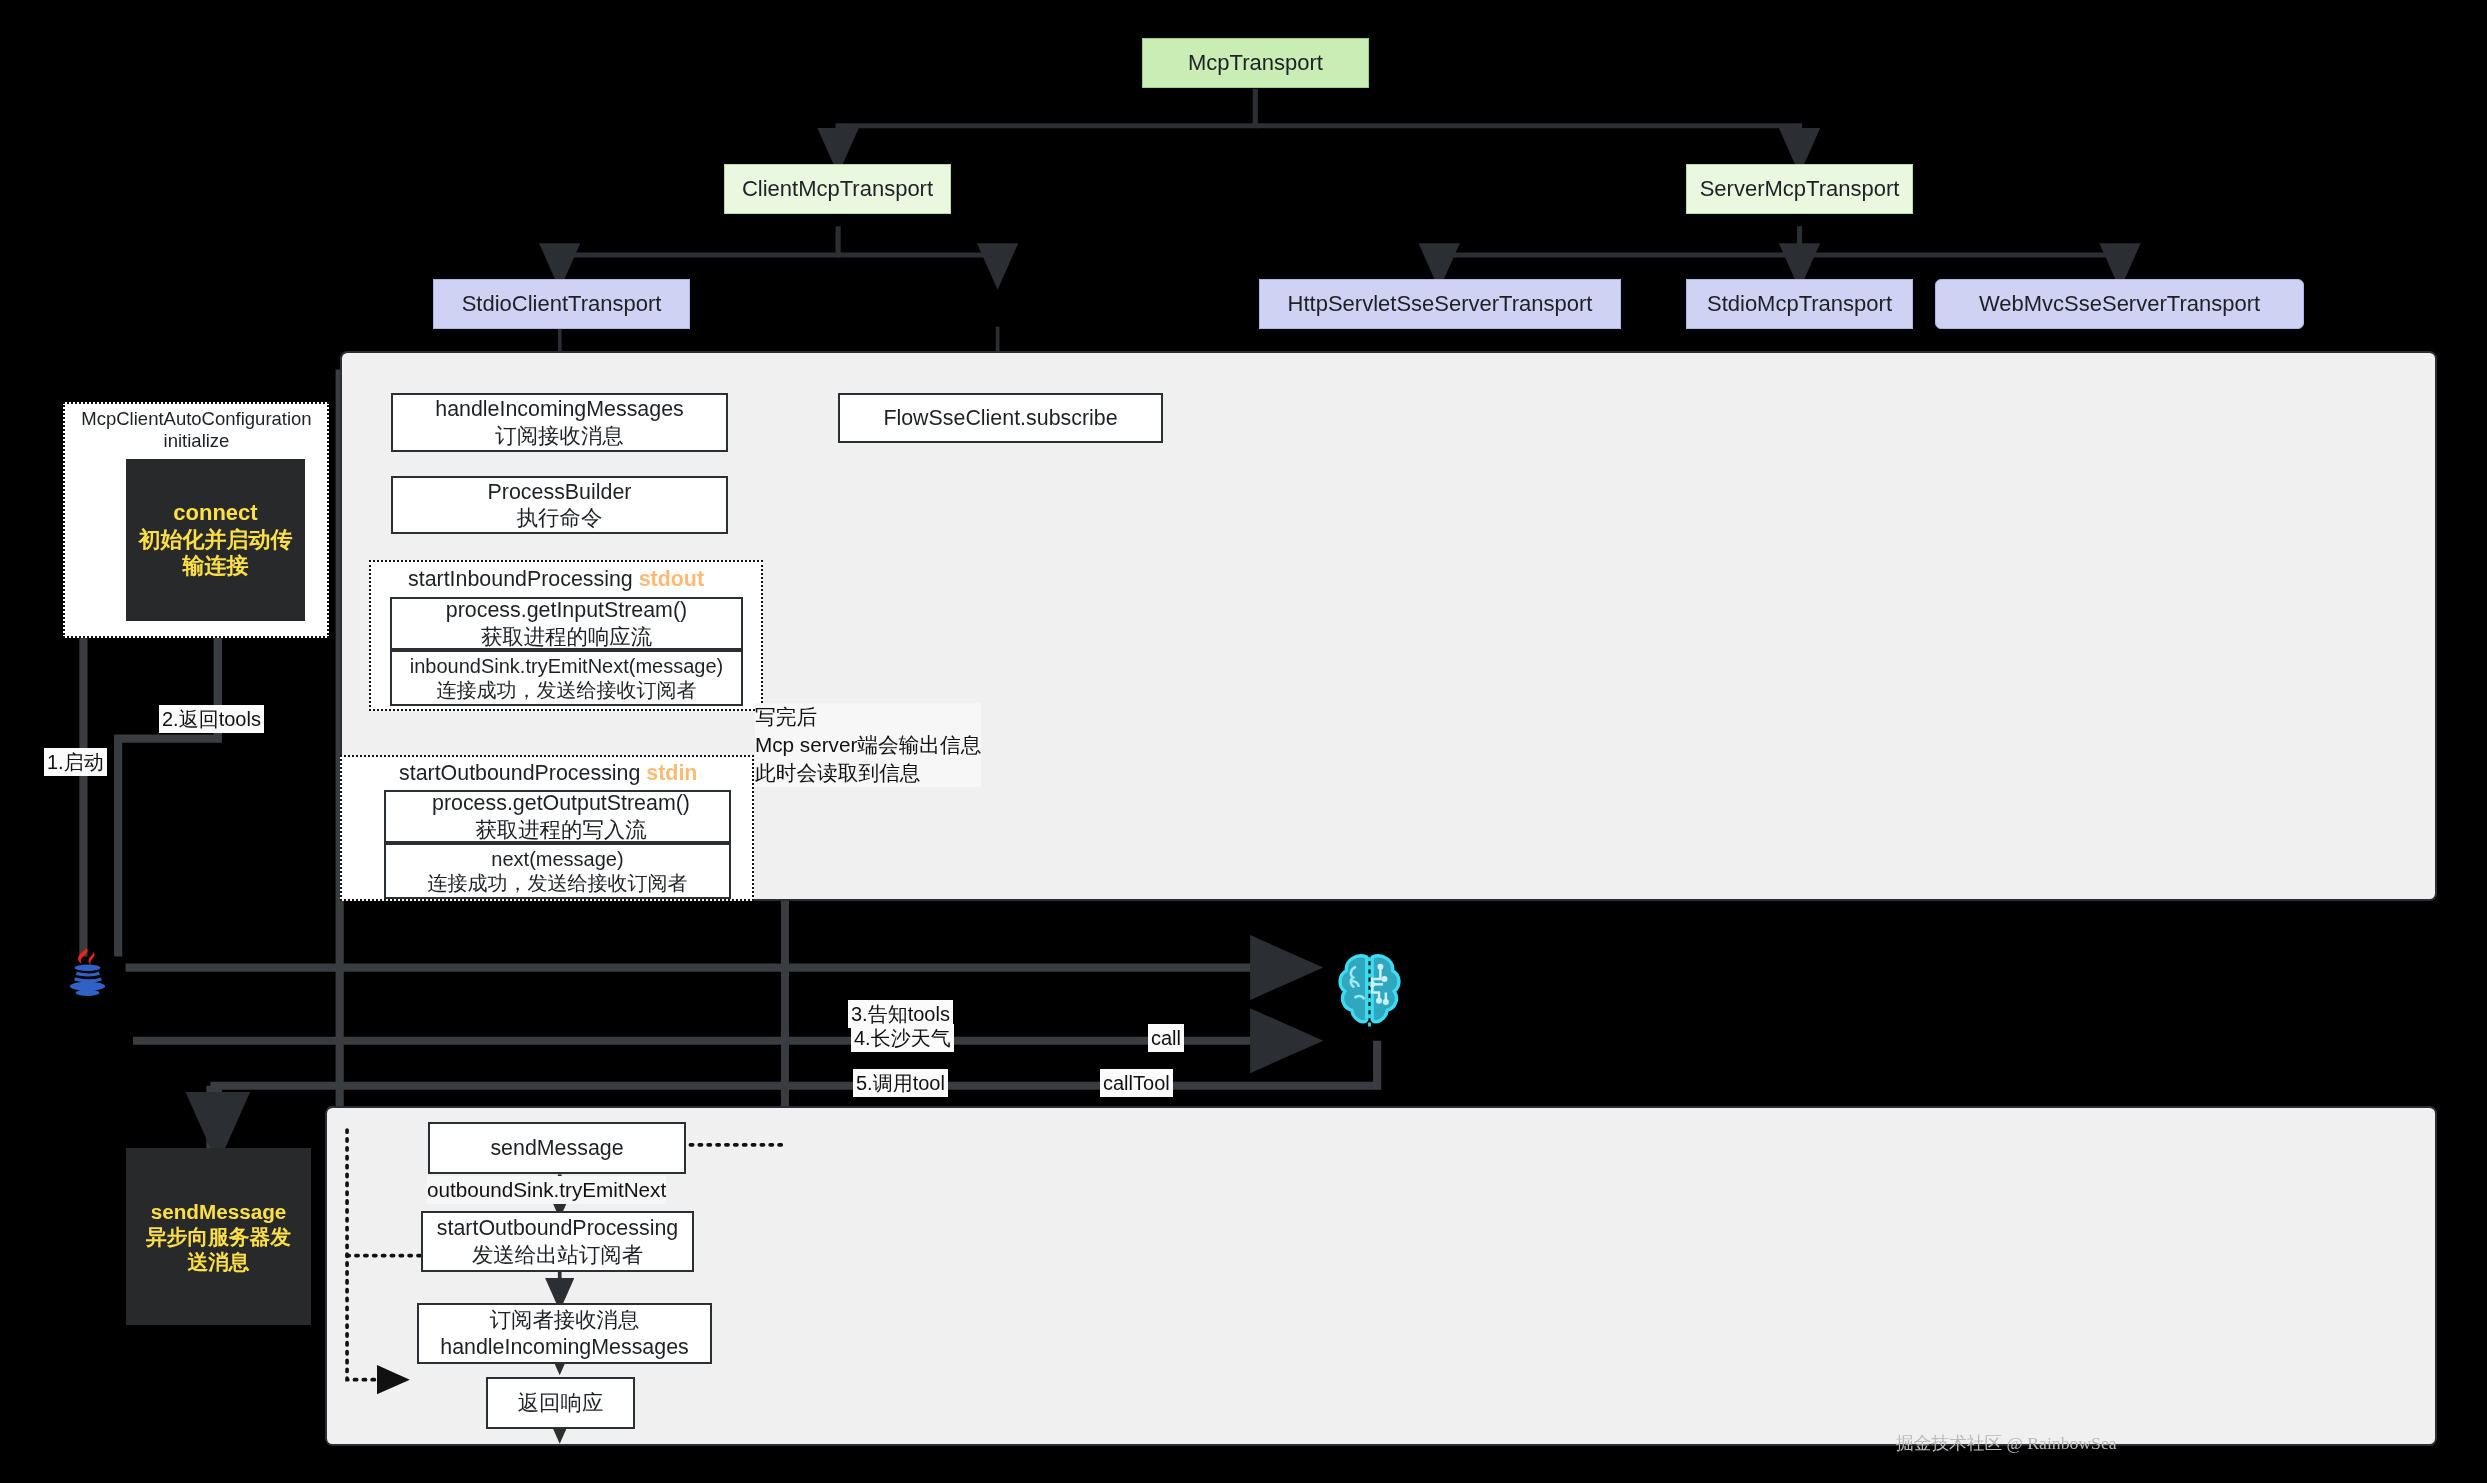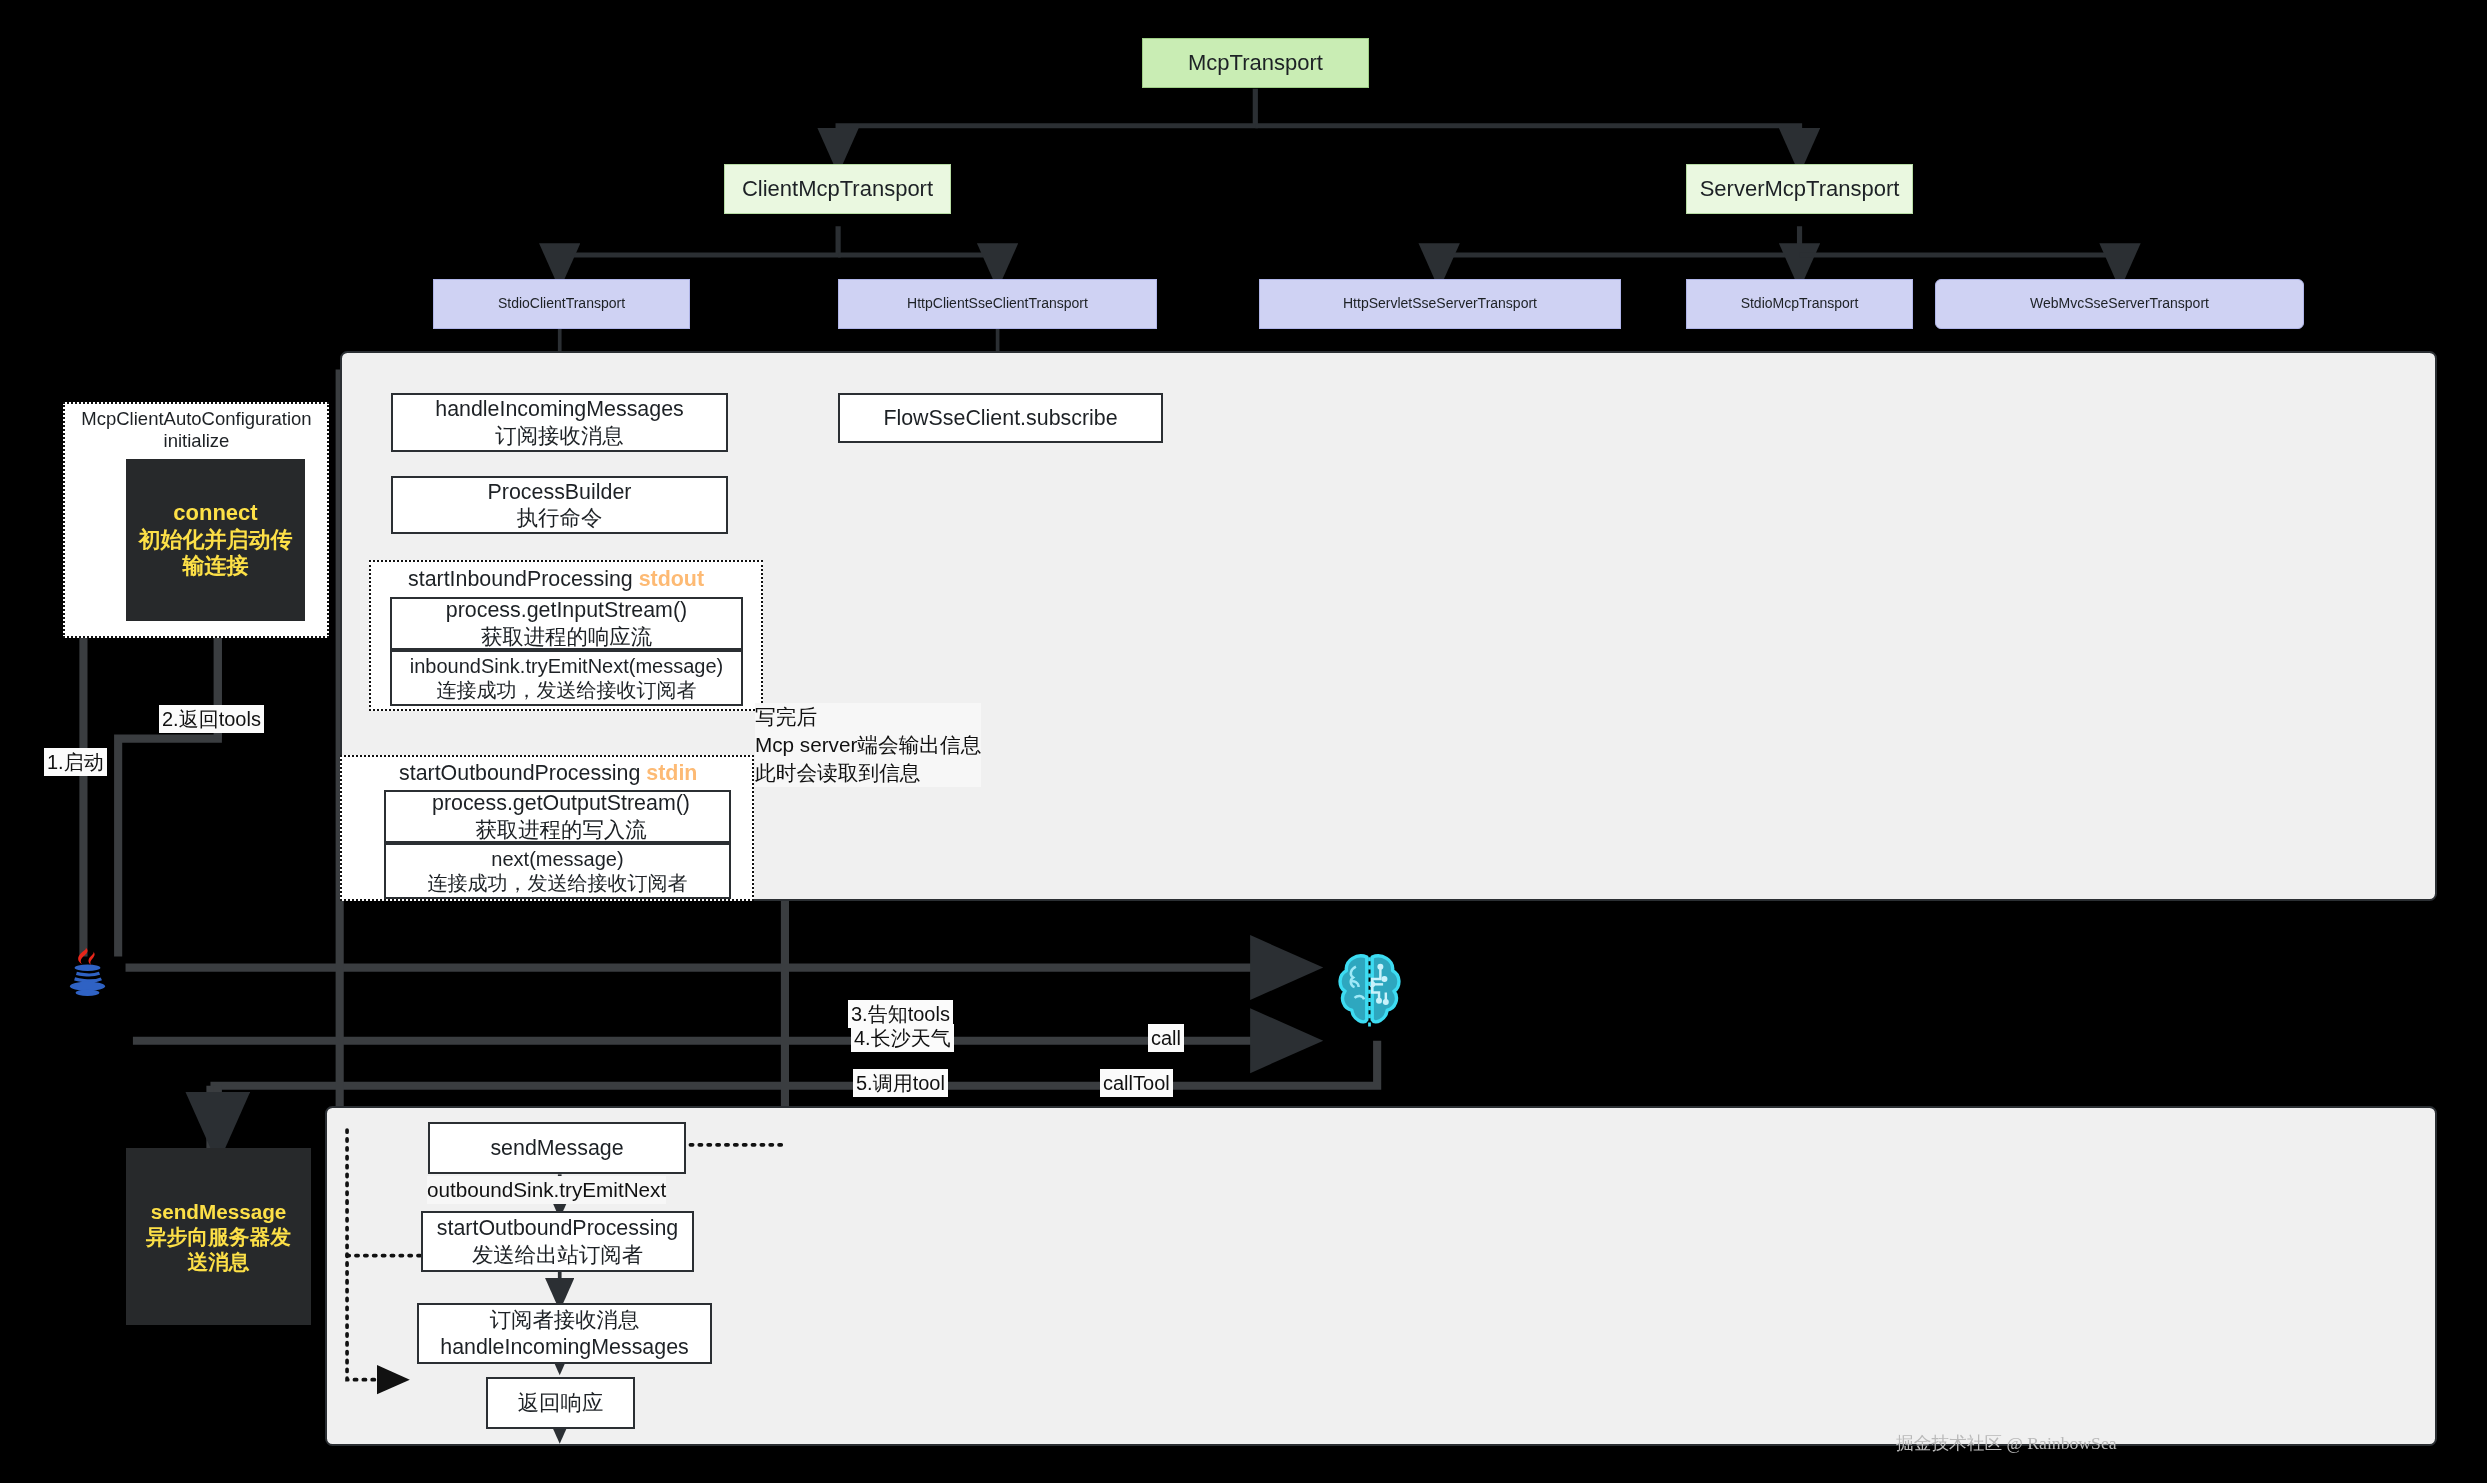--- a/index.html
+++ b/index.html
@@ -5,21 +5,21 @@
   html,body{margin:0;padding:0;background:#000;}
   #root{position:relative;width:2487px;height:1484px;background:#000;
         font-family:"Liberation Sans","DejaVu Sans",sans-serif;overflow:hidden;}
   svg.layer{position:absolute;left:0;top:0;width:2487px;height:1484px;}
 
   .node{position:absolute;box-sizing:border-box;display:flex;align-items:center;
         justify-content:center;text-align:center;line-height:1.22;color:#1d2125;}
 
   .n-green{background:#c9edb4;border:0.7px solid #9fce86;font-size:22px;}
   .n-green2{background:#eaf8e0;border:0.7px solid #b7dca4;font-size:22px;}
-  .n-purple{background:#cfd2f3;border:0.7px solid #b0b5e8;font-size:14px;justify-content:center;}
+  .n-purple{background:#cfd2f3;border:0.7px solid #b0b5e8;font-size:22px;justify-content:center;}
   .n-white{background:#ffffff;border:2.2px solid #2b2f33;font-size:21.4px;}
   .n-dark{background:#27292b;border:0.7px solid #27292b;color:#fde047;
           font-size:22px;font-weight:bold;}
 
   .panel{position:absolute;background:#f0f0f0;border:2.2px solid #2b2f33;
          border-radius:7.4px;box-sizing:border-box;}
   .dashbox{position:absolute;box-sizing:border-box;border:2.2px dotted #111;
            background:#ffffff;}
 
   .grpTitle{position:absolute;font-size:21.4px;color:#1d2125;white-space:nowrap;}
@@ -117,23 +117,20 @@
 
   <div class="node n-green2" style="left:724px;top:164px;width:227px;height:50px;">
     <span>ClientMcpTransport</span>
   </div>
   <div class="node n-green2" style="left:1686px;top:164px;width:227px;height:50px;">
     <span>ServerMcpTransport</span>
   </div>
 
   <div class="node n-purple" style="left:433px;top:279px;width:257px;height:50px;">
     <span>StdioClientTransport</span>
-  </div>
-  <div class="node n-purple" style="left:838px;top:279px;width:319px;height:50px;">
-    <span>HttpClientSseClientTransport</span>
   </div>
 
   <div class="node n-purple" style="left:1259px;top:279px;width:362px;height:50px;">
     <span>HttpServletSseServerTransport</span>
   </div>
   <div class="node n-purple" style="left:1686px;top:279px;width:227px;height:50px;">
     <span>StdioMcpTransport</span>
   </div>
   <div class="node n-purple" style="left:1935px;top:279px;width:369px;height:50px;border-radius:6px;">
     <span>WebMvcSseServerTransport</span>

